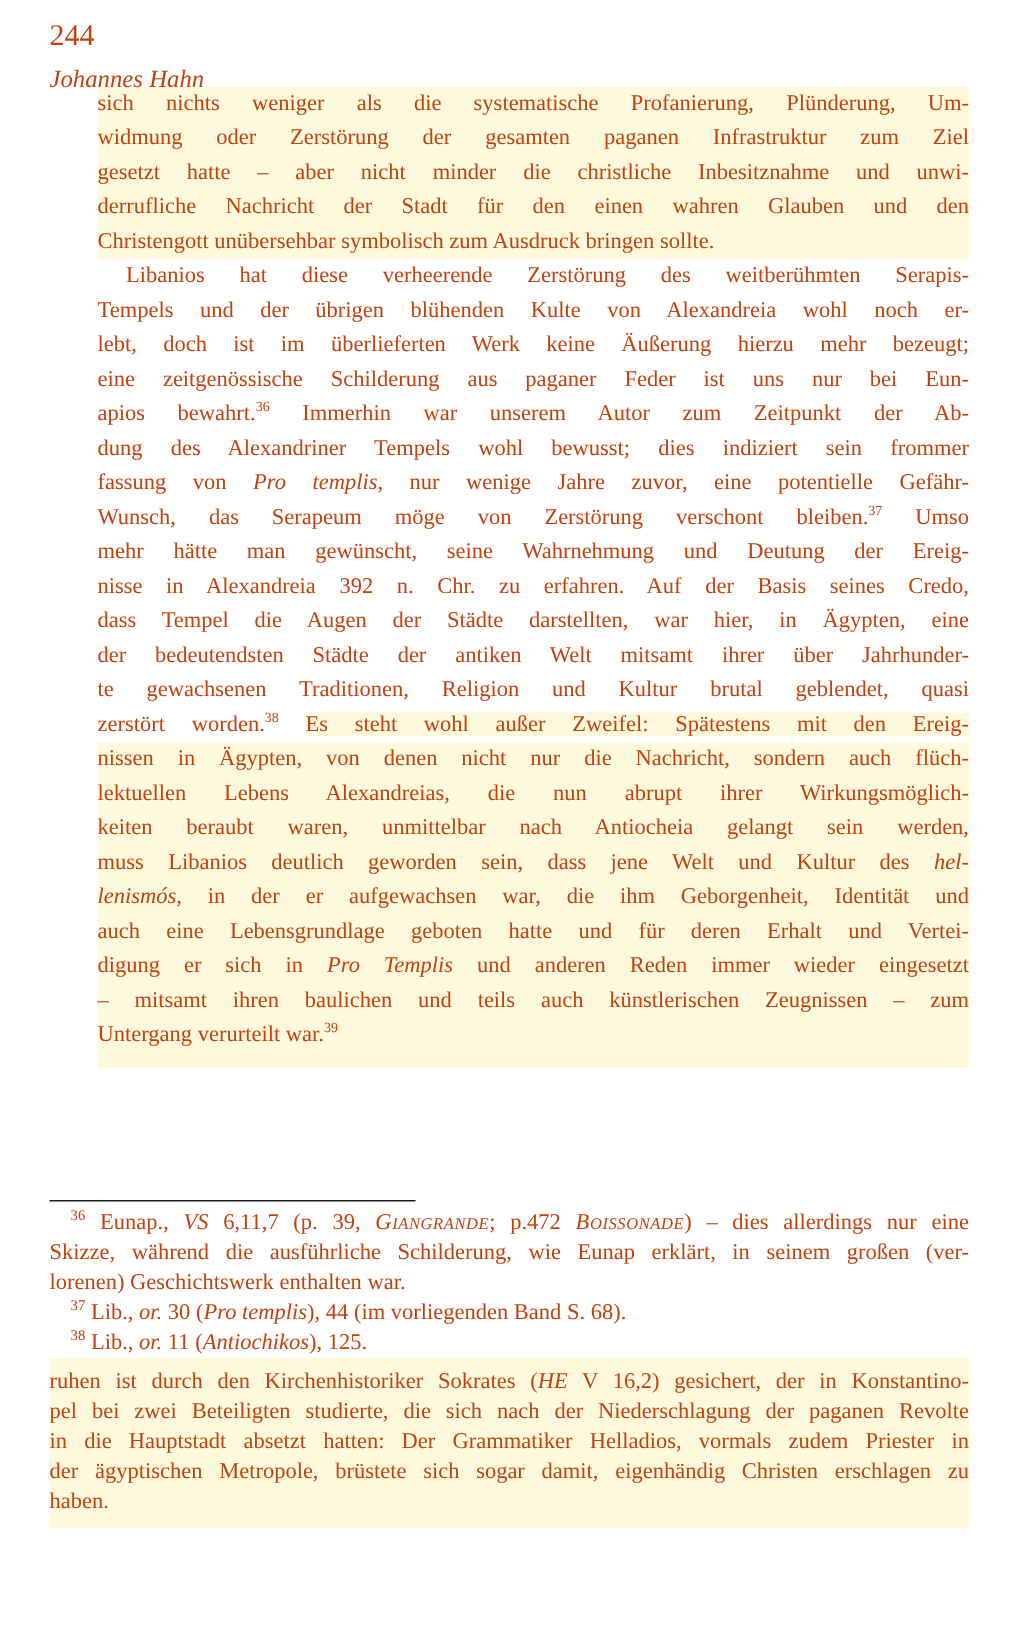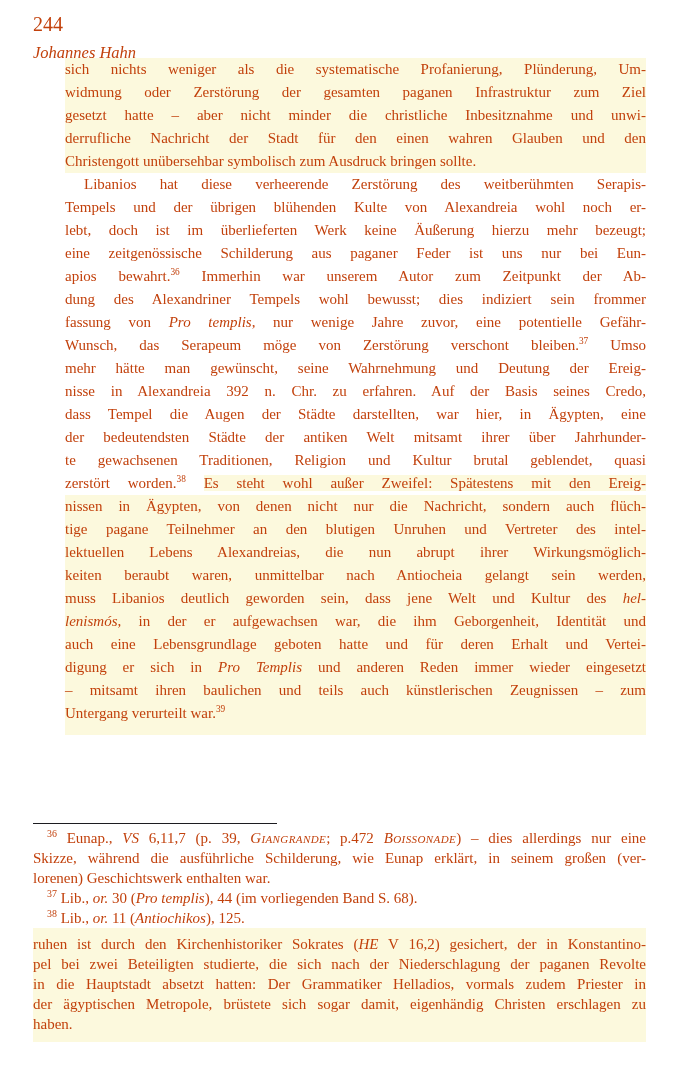--- a/index.html
+++ b/index.html
@@ -87,21 +87,20 @@
           <div class="tline"><span>dung des Alexandriner Tempels wohl bewusst; dies indiziert sein frommer</span></div>
           <div class="tline"><span>fassung von </span><span class="it">Pro templis</span><span>, nur wenige Jahre zuvor, eine potentielle Gefähr-</span></div>
           <div class="tline"><span>Wunsch, das Serapeum möge von Zerstörung verschont bleiben.</span><span class="sup">37</span><span> Umso</span></div>
           <div class="tline"><span>mehr hätte man gewünscht, seine Wahrnehmung und Deutung der Ereig-</span></div>
           <div class="tline"><span>nisse in Alexandreia 392 n. Chr. zu erfahren. Auf der Basis seines Credo,</span></div>
           <div class="tline"><span>dass Tempel die Augen der Städte darstellten, war hier, in Ägypten, eine</span></div>
           <div class="tline"><span>der bedeutendsten Städte der antiken Welt mitsamt ihrer über Jahrhunder-</span></div>
           <div class="tline"><span>te gewachsenen Traditionen, Religion und Kultur brutal geblendet, quasi</span></div>
           <div class="tline"><span>zerstört worden.</span><span class="sup">38</span><span> </span><span class="hlseg">Es steht wohl außer Zweifel: Spätestens mit den Ereig-</span></div>
           <div class="tline hl"><span>nissen in Ägypten, von denen nicht nur die Nachricht, sondern auch flüch-</span></div>
-          <div class="tline hl"><span>tige pagane Teilnehmer an den blutigen Unruhen und Vertreter des intel-</span></div>
           <div class="tline hl"><span>lektuellen Lebens Alexandreias, die nun abrupt ihrer Wirkungsmöglich-</span></div>
           <div class="tline hl"><span>keiten beraubt waren, unmittelbar nach Antiocheia gelangt sein werden,</span></div>
           <div class="tline hl"><span>muss Libanios deutlich geworden sein, dass jene Welt und Kultur des </span><span class="it">hel-</span></div>
           <div class="tline hl"><span class="it">lenismós</span><span>, in der er aufgewachsen war, die ihm Geborgenheit, Identität und</span></div>
           <div class="tline hl"><span>auch eine Lebensgrundlage geboten hatte und für deren Erhalt und Vertei-</span></div>
           <div class="tline hl"><span>digung er sich in </span><span class="it">Pro Templis</span><span> und anderen Reden immer wieder eingesetzt</span></div>
           <div class="tline hl"><span>– mitsamt ihren baulichen und teils auch künstlerischen Zeugnissen – zum</span></div>
           <div class="tline hl last tail"><span>Untergang verurteilt war.</span><span class="sup">39</span></div>
         </div>
     </div>

